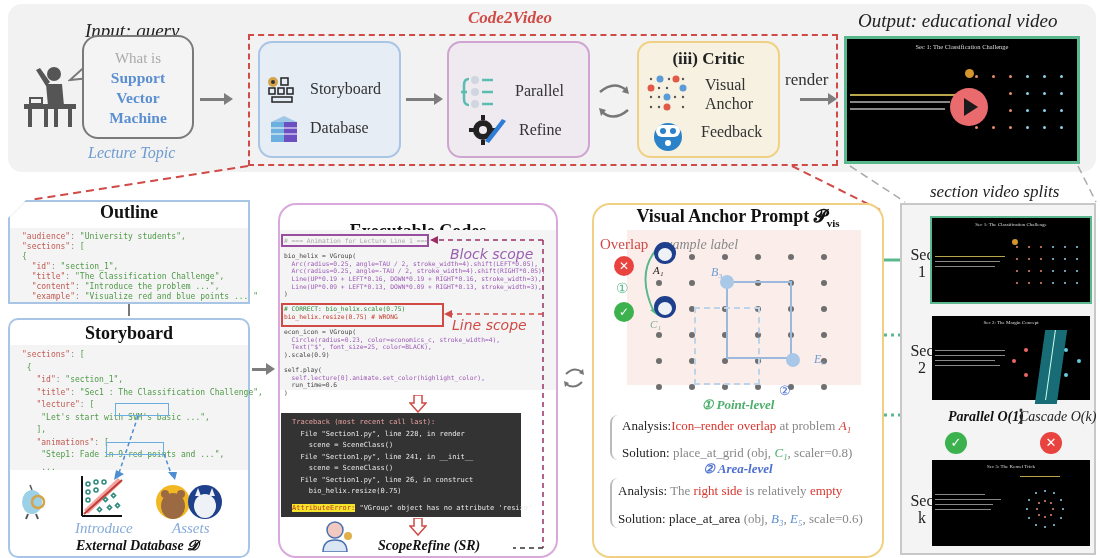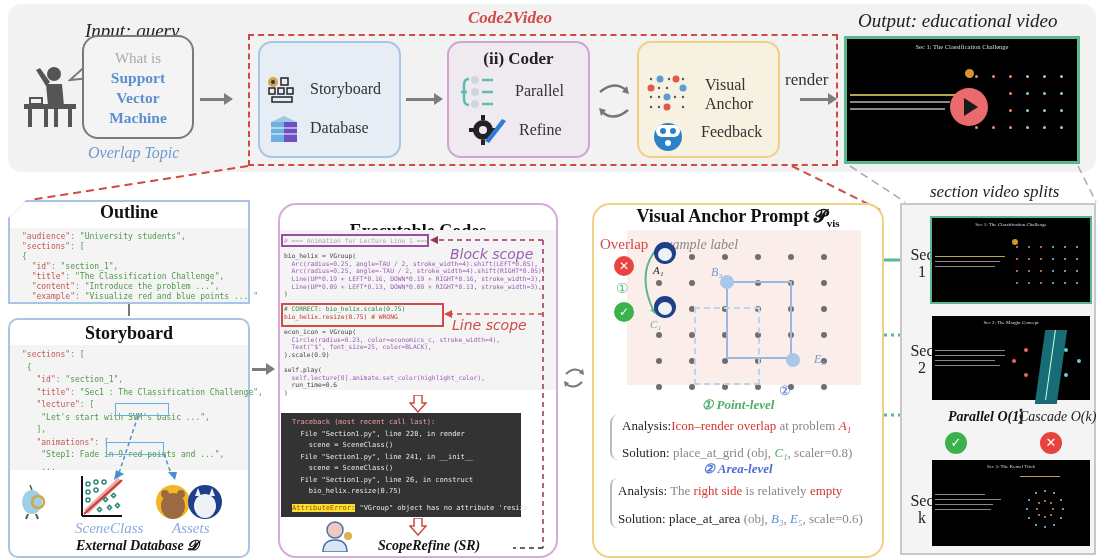--- a/index.html
+++ b/index.html
@@ -106,21 +106,21 @@
 
 <svg id="query-bubble-tail" class="abs" viewBox="0 0 22 24">
   <path d="M22 2 L2 20 L22 18" fill="#f4f4f4" stroke="#7a7a7a" stroke-width="2"></path>
 </svg>
 <div id="query-bubble" class="abs">
   <div id="query-prefix">What is</div>
   <div class="query-topic">Support</div>
   <div class="query-topic">Vector</div>
   <div class="query-topic">Machine</div>
 </div>
-<div id="learning-topic" class="abs">Overlap Topic</div>
+<div id="learning-topic" class="abs">Lecture Topic</div>
 
 <div class="abs arrow-gray" style="left:200px;top:98px;width:26px;"></div>
 <div class="abs arrowhead" style="left:224px;top:93px;"></div>
 
 <div id="pipeline-box" class="abs"></div>
 
 <div id="planner-box" class="abs stage">
   <svg class="abs" style="left:8px;top:34px;width:30px;height:26px;" viewBox="0 0 30 26">
     <circle cx="5" cy="5" r="5" fill="#d4a44a"></circle>
       <circle cx="5" cy="5" r="2" fill="#333"></circle>
@@ -138,21 +138,20 @@
     <line x1="1" y1="13" x2="27" y2="13" stroke="#fff" stroke-width="1"></line>
     <line x1="1" y1="19" x2="27" y2="19" stroke="#fff" stroke-width="1"></line>
   </svg>
   <div class="stage-item" style="left:50px;top:76px;">Database</div>
 </div>
 
 <div class="abs arrow-gray" style="left:406px;top:98px;width:30px;"></div>
 <div class="abs arrowhead" style="left:434px;top:93px;"></div>
 
 <div id="coder-box" class="abs stage">
-  <div class="stage-title">(ii) Coder</div>
   <svg class="abs" style="left:12px;top:32px;width:36px;height:34px;" viewBox="0 0 36 34">
     <path d="M8 4 Q3 4 3 10 L3 24 Q3 30 8 30" fill="none" stroke="#5bbcb0" stroke-width="2.5"></path>
     <line x1="0" y1="17" x2="6" y2="17" stroke="#5bbcb0" stroke-width="2.5"></line>
     <circle cx="14" cy="5" r="4" fill="#cfd6e0"></circle>
       <circle cx="14" cy="17" r="4" fill="#cfd6e0"></circle>
       <circle cx="14" cy="29" r="4" fill="#cfd6e0"></circle>
     <line x1="21" y1="5" x2="32" y2="5" stroke="#5bbcb0" stroke-width="2.5"></line>
     <line x1="21" y1="17" x2="32" y2="17" stroke="#5bbcb0" stroke-width="2.5"></line>
     <line x1="21" y1="29" x2="32" y2="29" stroke="#5bbcb0" stroke-width="2.5"></line>
   </svg>
@@ -172,20 +171,21 @@
 </div>
 
 <svg class="abs" style="left:596px;top:78px;width:36px;height:46px;" viewBox="0 0 36 46">
   <path d="M4 14 Q18 2 30 12" fill="none" stroke="#777" stroke-width="2.5"></path>
   <polygon points="33,16 26,14 31,8" fill="#777"></polygon>
   <path d="M32 32 Q18 44 6 34" fill="none" stroke="#777" stroke-width="2.5"></path>
   <polygon points="3,30 10,32 5,38" fill="#777"></polygon>
 </svg>
 
 <div id="critic-box" class="abs stage">
+  <div class="stage-title">(iii) Critic</div>
   <svg class="abs" style="left:8px;top:32px;width:40px;height:38px;" viewBox="0 0 40 38">
     <g fill="#555">
         <circle cx="4" cy="4" r="1.2"></circle>
         <circle cx="22" cy="4" r="1.2"></circle>
         <circle cx="36" cy="4" r="1.2"></circle>
         <circle cx="12" cy="13" r="1.2"></circle>
         <circle cx="20" cy="13" r="1.2"></circle>
         <circle cx="4" cy="22" r="1.2"></circle>
         <circle cx="28" cy="22" r="1.2"></circle>
         <circle cx="36" cy="22" r="1.2"></circle>
@@ -323,21 +323,21 @@
 <svg class="abs" style="left:155px;top:482px;width:70px;height:40px;" viewBox="0 0 70 40">
   <circle cx="18" cy="20" r="17" fill="#f2b824"></circle>
   <ellipse cx="18" cy="24" rx="12" ry="13" fill="#9b6a42"></ellipse>
   <circle cx="10" cy="12" r="4" fill="#9b6a42"></circle>
     <circle cx="26" cy="12" r="4" fill="#9b6a42"></circle>
   <circle cx="50" cy="20" r="17" fill="#1e3f8c"></circle>
   <ellipse cx="50" cy="24" rx="11" ry="12" fill="#eef2f7"></ellipse>
   <polygon points="40,14 43,6 46,14" fill="#eef2f7"></polygon>
     <polygon points="54,14 57,6 60,14" fill="#eef2f7"></polygon>
 </svg>
-<div class="abs" style="left:75px;top:520px;font-style:italic;font-size:15px;color:#86abd9;">SceneClass</div>
+<div class="abs" style="left:75px;top:520px;font-style:italic;font-size:15px;color:#86abd9;">Introduce</div>
 <div class="abs" style="left:172px;top:520px;font-style:italic;font-size:15px;color:#86abd9;">Assets</div>
 <div class="abs" style="left:76px;top:538px;font-style:italic;font-weight:bold;font-size:14px;color:#111;">External Database 𝓓</div>
 
 <div class="abs arrow-gray" style="left:252px;top:368px;width:16px;"></div>
 <div class="abs arrowhead" style="left:266px;top:363px;"></div>
 
 <div id="codes-panel" class="abs">
   <div class="panel-title" style="margin-top:16px;">Executable Codes</div>
 </div>
 <div id="codes-bg" class="abs"></div>

